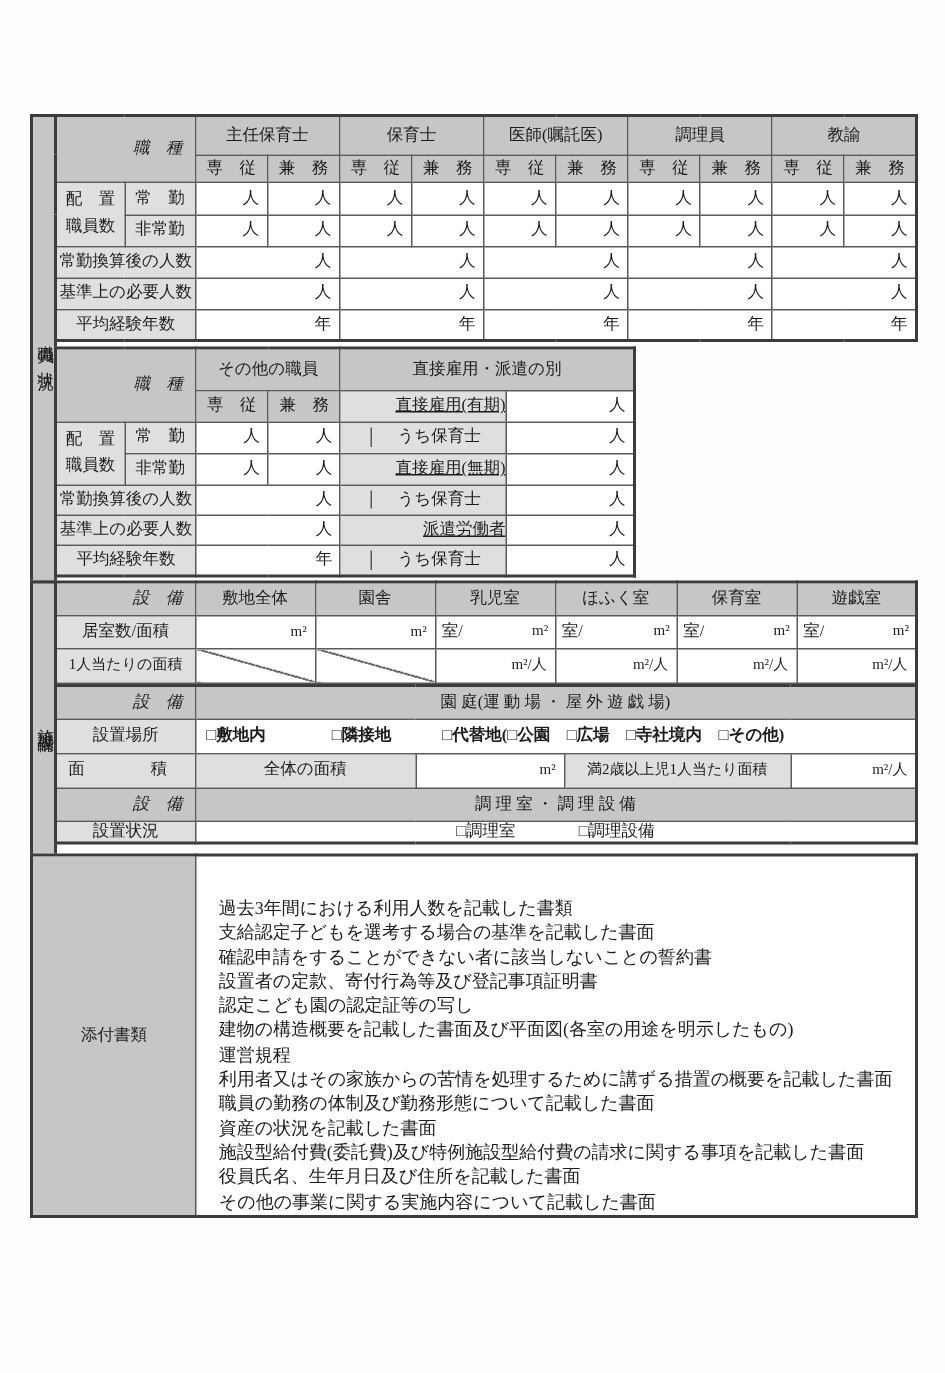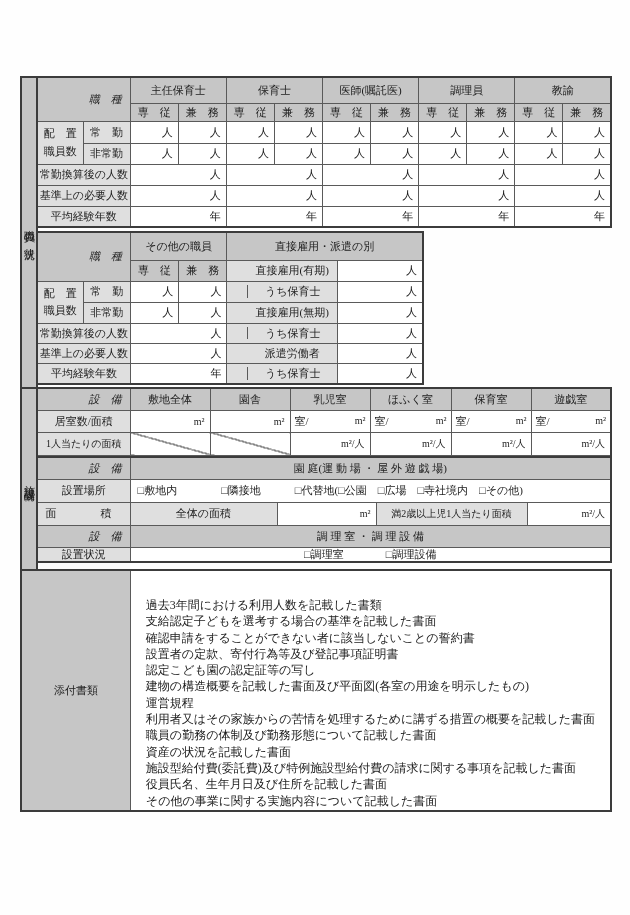--- a/index.html
+++ b/index.html
@@ -11,39 +11,39 @@
   table { border-collapse:collapse; table-layout:fixed; position:absolute; }
   .tbl { border:2px solid #3c3c3c; background:#fff; }
   td {
     border:1px solid #5a5a5a; padding:0; font-size:11px; line-height:1.15;
     overflow:hidden; vertical-align:middle; text-align:center; background:#fff;
   }
   .hdr { background:#c6c6c6; }
   .lbl { background:#dfdfdf; }
   .right { text-align:right; padding-right:8px;font-style:italic; }
   .pr18 { text-align:right; padding-right:18px; }
-  .left { text-align:center; padding-left:20px; }
+  .left { text-align:right; padding-left:20px;text-decoration:underline; }
   .val { text-align:right; padding-right:5px; background:#fff; }
   .small { font-size:10px; }
   .two-line div { line-height:1.55; }
   .strip {
     position:absolute; width:18px; background:#c6c6c6; border:2px solid #3c3c3c;
     display:flex; align-items:center; justify-content:center; box-sizing:border-box;
   }
   .strip span { writing-mode:vertical-rl; font-size:11px; letter-spacing:2px; }
   .indent { display:flex; height:100%; align-items:stretch; }
   .indent-spacer { width:20px; border-right:1px solid #5a5a5a; flex:0 0 auto; }
   .indent-label { flex:1; display:flex; align-items:center; justify-content:center; }
   .roomcell { display:flex; justify-content:space-between; align-items:center; padding:0 4px; }
   .diag {
     background-image:linear-gradient(to top right,
       transparent calc(50% - 0.6px), #5a5a5a calc(50% - 0.6px),
       #5a5a5a calc(50% + 0.6px), transparent calc(50% + 0.6px));
   }
-  .loc-row { display:flex; align-items:center; text-align:left; }
+  .loc-row { display:flex; align-items:center; text-align:left;font-weight:bold; }
   .loc-row .opt1 { margin-left:7px; }
   .loc-row .opt2 { margin-left:44px; }
   .loc-row .opt3 { margin-left:34px; }
   .status-row { display:flex; align-items:center; justify-content:center; gap:42px; }
   .doc-label { background:#c6c6c6; text-align:center; }
   .doc-cell { vertical-align:top; text-align:left; }
   .doc-list { padding:26px 6px 0 15px; }
   .doc-list div { font-size:12px; line-height:16.3px; white-space:nowrap; }
   .u { font-size:10px; }
 </style>

